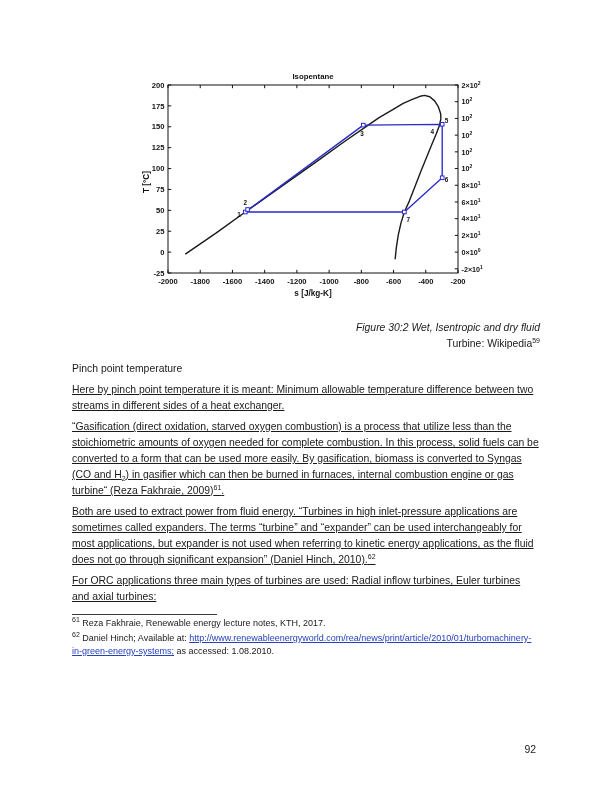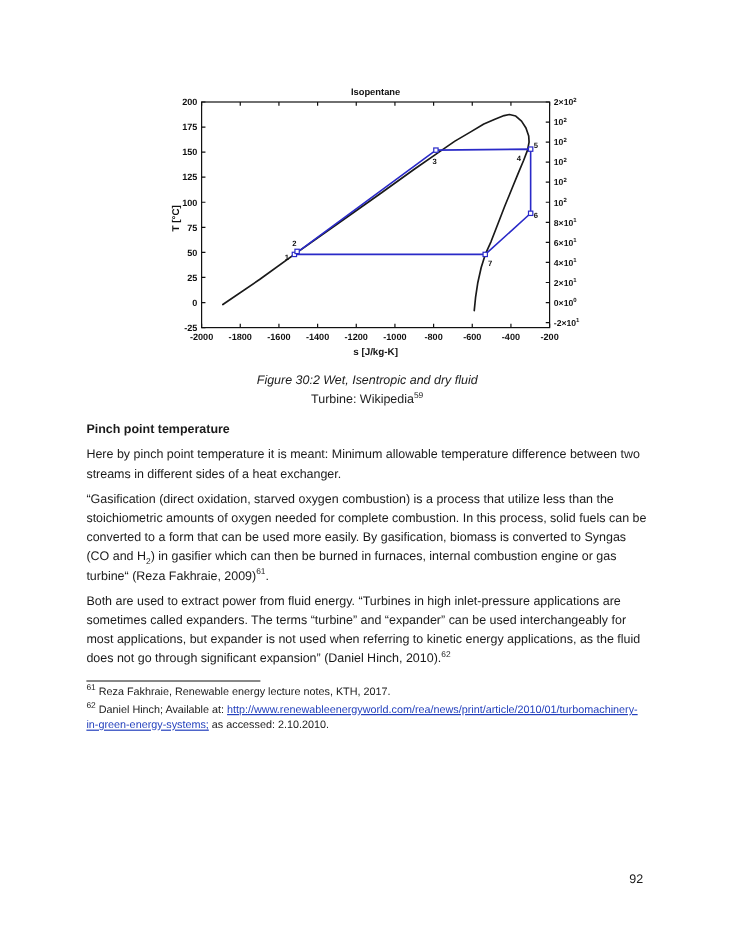--- a/index.html
+++ b/index.html
@@ -3,31 +3,31 @@
 <meta charset="utf-8">
 <style>
   html,body{margin:0;padding:0;background:#ffffff;}
   .page{
     width:612px;height:792px;position:relative;background:#ffffff;
     font-family:"Liberation Sans",sans-serif;color:#1a1a1a;overflow:hidden;
   }
   .chart-wrap{margin:64px 0 0 140px;width:372px;height:242px;}
   #chart text{font-family:"Liberation Sans",sans-serif;font-weight:700;fill:#111;}
   .content{padding:0 72px;}
-  .caption{text-align:center;margin-top:4px;font-size:10.4px;line-height:15.5px;}
+  .caption{text-align:right;margin-top:14px;font-size:10.4px;line-height:15.5px;}
   .cap-fig{font-style:italic;}
-  .sect-h{font-size:10.4px;font-weight:700;margin:10px 0 0;line-height:16px;}
-  .body-p{font-size:10.4px;margin:5px 0 0;line-height:16px;}
+  .sect-h{font-size:10.4px;font-weight:400;margin:10px 0 0;line-height:16px;}
+  .body-p{font-size:10.4px;margin:5px 0 0;line-height:16px;text-decoration:underline;}
   sup{font-size:7px;line-height:0;vertical-align:super;}
   sub{font-size:7px;line-height:0;vertical-align:sub;}
   .fn-rule{width:145px;border-top:1px solid #3a3a3a;margin-top:9px;height:0;}
   .fn{font-size:9px;line-height:13px;margin-top:2px;}
   .fn:first-of-type{margin-top:4px;}
   .link{color:#2340bd;text-decoration:underline;cursor:pointer;}
-  .pagenum{position:absolute;top:728px;right:76px;font-size:10.4px;}
+  .pagenum{position:absolute;top:744px;right:76px;font-size:10.4px;}
 </style>
 </head>
 <body>
 
 <div class="page">
 
   <div class="chart-wrap">
     <svg id="chart" width="372" height="242" viewBox="0 0 372 242">
         <rect x="28" y="21" width="290" height="188" fill="none" stroke="#111" stroke-width="1"></rect>
         <line x1="28" y1="209" x2="28" y2="205.8" stroke="#111" stroke-width="1"></line>
@@ -131,22 +131,23 @@
       <div class="cap-fig">Figure 30:2 Wet, Isentropic and dry fluid</div>
       <div><span>Turbine: Wikipedia</span><sup>59</sup></div>
     </div>
 
     <div class="sect-h">Pinch point temperature</div>
     <p class="body-p"><span>Here by pinch point temperature it is meant: Minimum allowable temperature difference between two streams in different sides of a heat exchanger.</span></p>
 
     <p class="body-p"><span>“Gasification (direct oxidation, starved oxygen combustion) is a process that utilize less than the stoichiometric amounts of oxygen needed for complete combustion. In this process, solid fuels can be converted to a form that can be used more easily. By gasification, biomass is converted to Syngas (CO and H</span><sub>2</sub><span>) in gasifier which can then be burned in furnaces, internal combustion engine or gas turbine“ (Reza Fakhraie, 2009)</span><sup>61</sup><span>.</span></p>
 
     <p class="body-p"><span>Both are used to extract power from fluid energy. “Turbines in high inlet-pressure applications are sometimes called expanders. The terms “turbine” and “expander” can be used interchangeably for most applications, but expander is not used when referring to kinetic energy applications, as the fluid does not go through significant expansion” (Daniel Hinch, 2010).</span><sup>62</sup></p>
+    <p class="body-p"><span>For ORC applications three main types of turbines are used: Radial inflow turbines, Euler turbines and axial turbines:</span></p>
 
     <div class="fn-rule"></div>
     <div class="fn"><sup>61</sup><span> Reza Fakhraie, Renewable energy lecture notes, KTH, 2017.</span></div>
-    <div class="fn"><sup>62</sup><span> Daniel Hinch; Available at: </span><a class="link" href="#">http://www.renewableenergyworld.com/rea/news/print/article/2010/01/turbomachinery-in-green-energy-systems;</a><span> as accessed: 2.10.2010.</span></div>
+    <div class="fn"><sup>62</sup><span> Daniel Hinch; Available at: </span><a class="link" href="#">http://www.renewableenergyworld.com/rea/news/print/article/2010/01/turbomachinery-in-green-energy-systems;</a><span> as accessed: 1.08.2010.</span></div>
 
   </div>
 
   <div class="pagenum">92</div>
 
 </div>
 
 </body></html>

